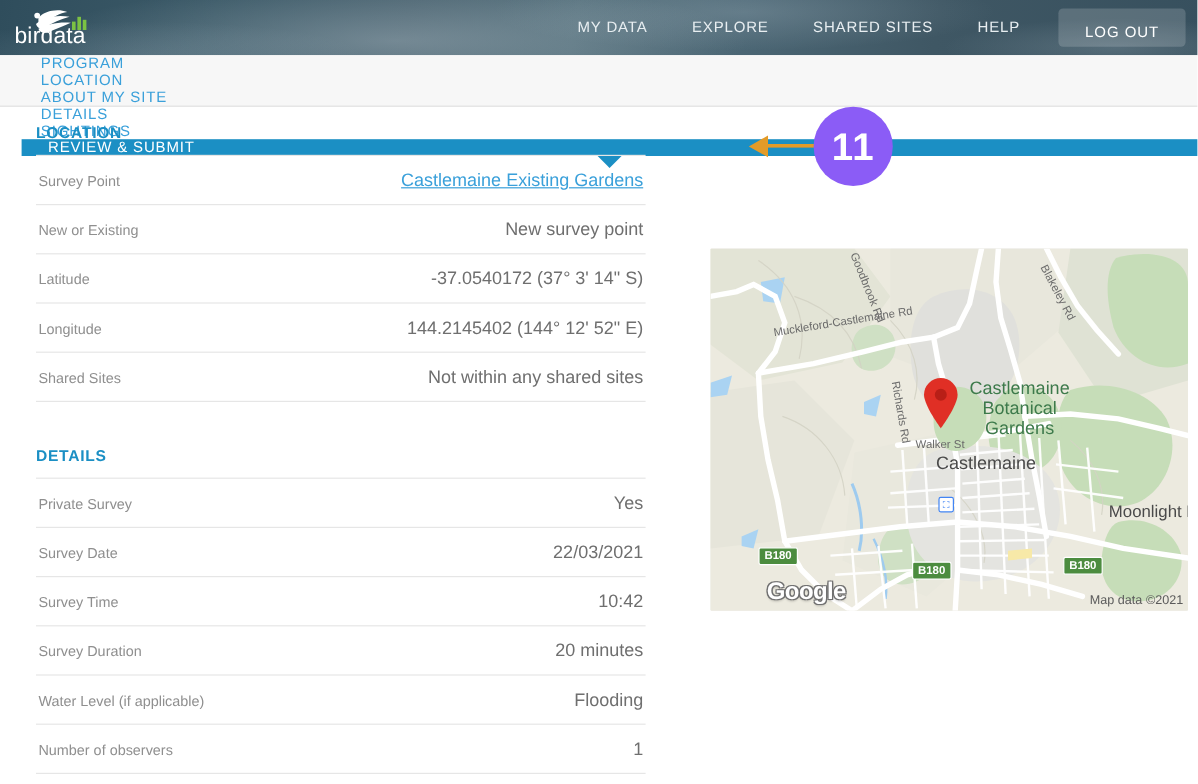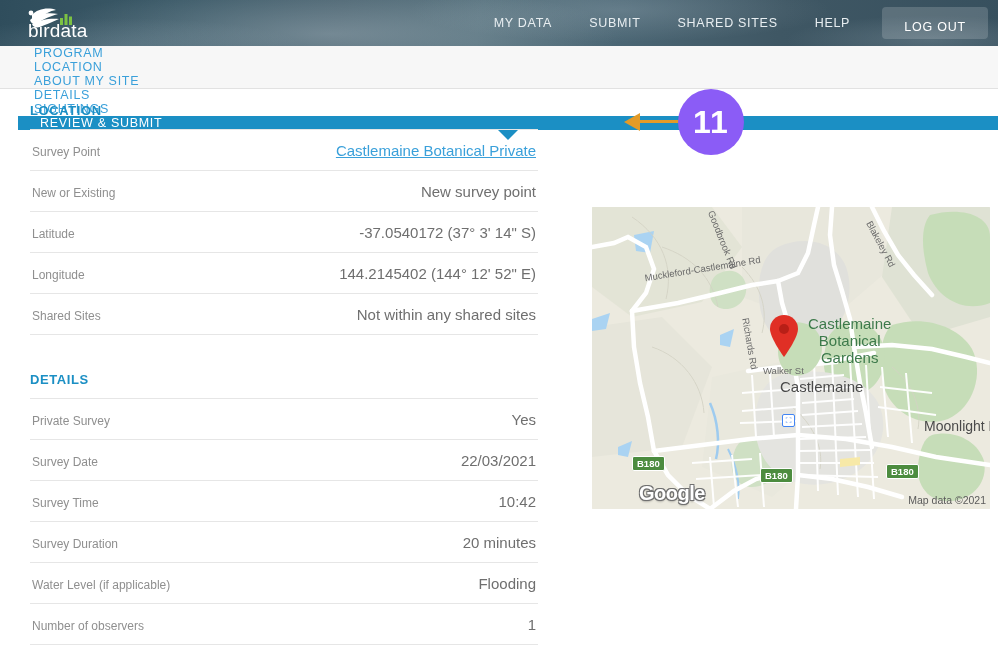--- a/index.html
+++ b/index.html
@@ -34,21 +34,20 @@
     width: 92px; height: 44px;
     display: block;
   }
   .logo-word {
     position: absolute; left: 12px; top: 21px;
     color: #ffffff;
     font-size: 19px;
     letter-spacing: .2px;
     line-height: 20px;
     font-family: "Liberation Sans", sans-serif;
-    margin-left: 16px;
   }
   .topnav {
     position: absolute; right: 0; top: 0;
     height: 46px;
     display: flex; align-items: center;
     gap: 11px;
     padding-right: 10px;
   }
   .topnav a {
     color: #e8eef1;
@@ -291,21 +290,21 @@
     <g>
       <rect x="50" y="17" width="3" height="7" fill="#7cc243"></rect>
       <rect x="54.5" y="13" width="3" height="11" fill="#7cc243"></rect>
       <rect x="59" y="15.5" width="3" height="8.5" fill="#7cc243"></rect>
     </g>
   </svg>
   <span class="logo-word">birdata</span>
 
   <nav class="topnav">
     <a href="#">MY DATA</a>
-    <a href="#">SUBMIT</a>
+    <a href="#">EXPLORE</a>
     <a href="#">SHARED SITES</a>
     <a href="#">HELP</a>
     <button class="logout-btn">LOG OUT</button>
   </nav>
 </div>
 
 <div class="tabbar">
   <div class="tabs">
     <div class="tab">PROGRAM</div>
     <div class="tab">LOCATION</div>
@@ -323,21 +322,21 @@
 </div>
 
 <div class="main">
 
   <div class="left-col">
 
     <div class="section-title">LOCATION</div>
     <div class="rows">
       <div class="row">
         <span class="row-label">Survey Point</span>
-        <span class="row-value link">Castlemaine Botanical Private</span>
+        <span class="row-value link">Castlemaine Existing Gardens</span>
       </div>
       <div class="row">
         <span class="row-label">New or Existing</span>
         <span class="row-value">New survey point</span>
       </div>
       <div class="row">
         <span class="row-label">Latitude</span>
         <span class="row-value">-37.0540172 (37° 3' 14" S)</span>
       </div>
       <div class="row">

